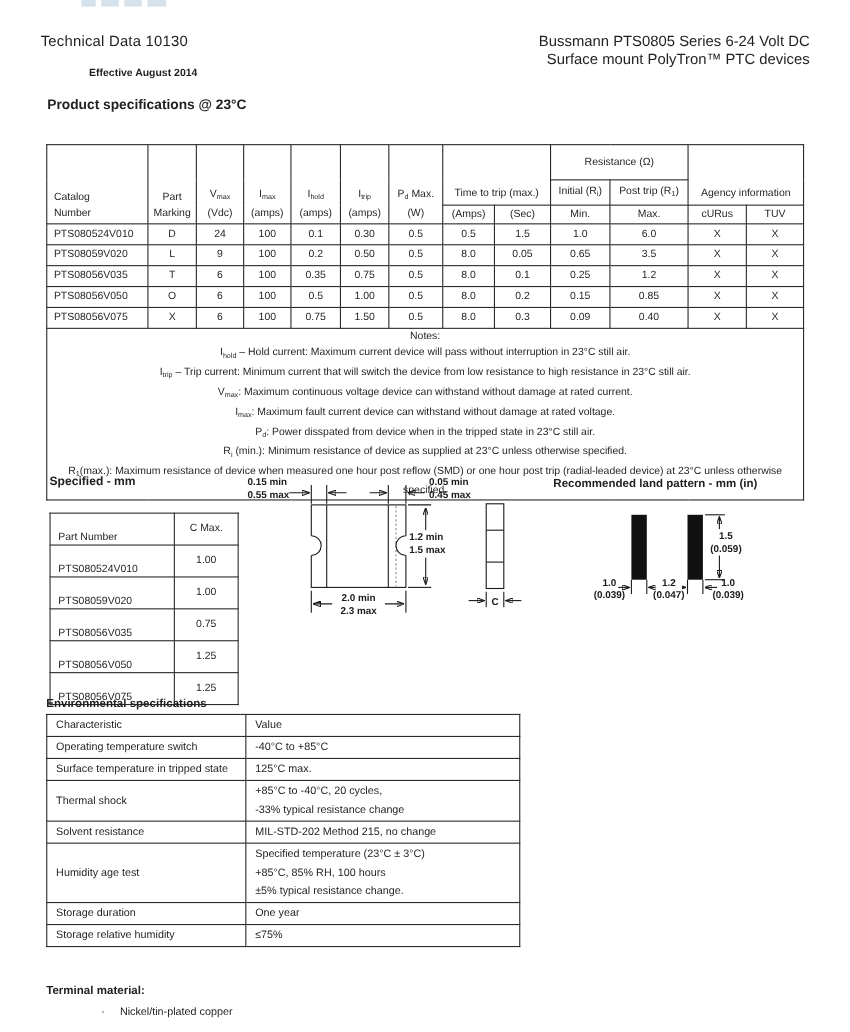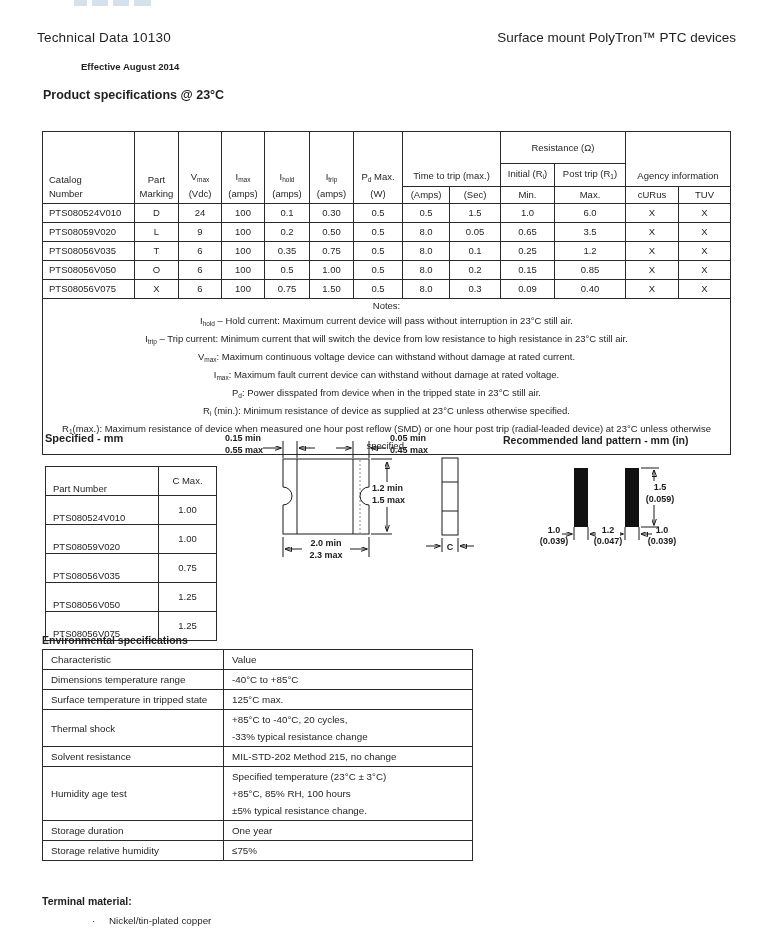--- a/index.html
+++ b/index.html
@@ -73,20 +73,21 @@
     <span style="width:16px"></span>
     <span style="width:16px"></span>
     <span style="width:17px"></span>
   </div>
 
   <div class="hdr-left">
     <div class="hdr-title">Technical Data 10130</div>
     <div class="hdr-sub">Effective August 2014</div>
   </div>
   <div class="hdr-right">
+    <div>Bussmann PTS0805 Series 6-24 Volt DC</div>
     <div>Surface mount PolyTron™ PTC devices</div>
   </div>
 
   <div class="spec-heading">Product specifications @ 23°C</div>
 
   <div class="spec-wrap">
   <table class="spec">
     <colgroup>
       <col style="width:92px">
           <col style="width:44px">
@@ -381,21 +382,21 @@
       <colgroup>
           <col style="width:181px">
           <col style="width:249px">
         </colgroup>
       <tbody>
           <tr>
         <th>Characteristic</th>
         <th>Value</th>
       </tr>
       <tr>
-        <td>Dimensions temperature range</td>
+        <td>Operating temperature switch</td>
         <td>
               <div>-40°C to +85°C</div>
             </td>
       </tr>
       <tr>
         <td>Surface temperature in tripped state</td>
         <td>
               <div>125°C max.</div>
             </td>
       </tr>

